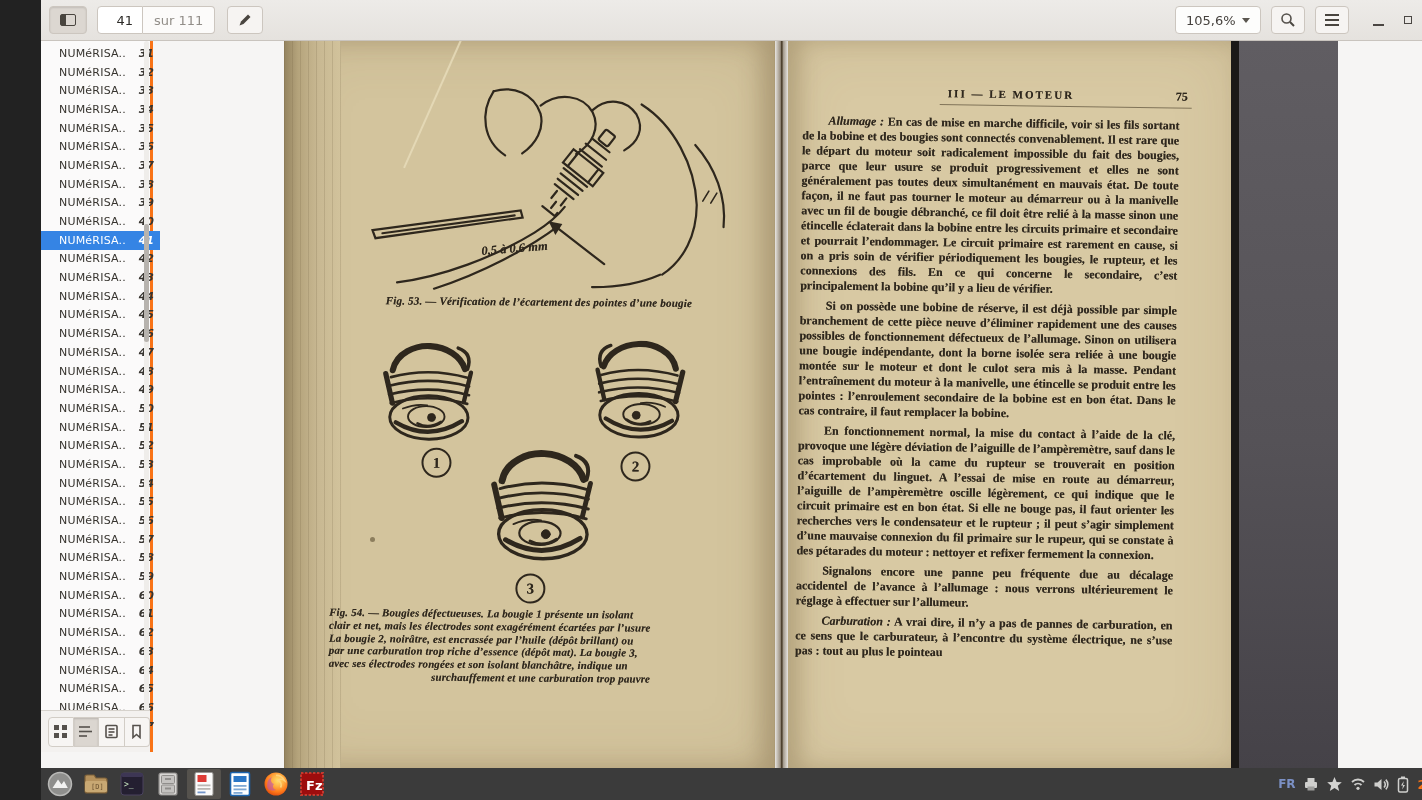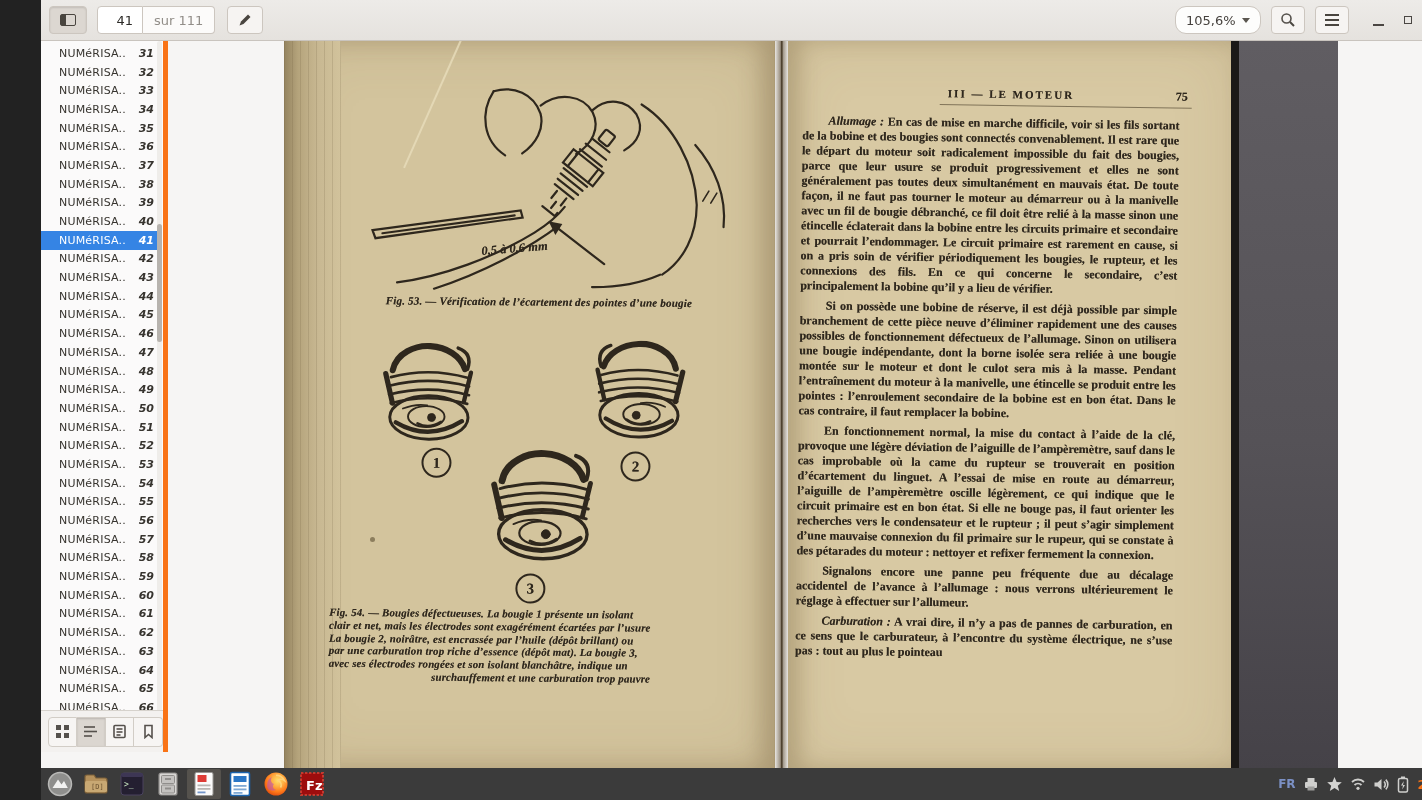--- a/index.html
+++ b/index.html
@@ -19,34 +19,34 @@
   .page-num{width:46px;height:28px;background:#fff;border:1px solid #ccc6bf;
     border-radius:4px 0 0 4px;display:flex;align-items:center;justify-content:flex-end;
     padding-right:9px;font-size:13px;color:#2c2a27;box-sizing:border-box;}
   .page-total{height:28px;background:#fcfbfa;border:1px solid #ccc6bf;border-left:none;
     border-radius:0 4px 4px 0;color:#928e89;font-size:13px;padding:0 11px;
     display:flex;align-items:center;box-sizing:border-box;}
   .annot-btn{width:36px;margin-left:12px;}
   .wtitle{position:absolute;left:50%;transform:translateX(-50%);top:0;height:40px;
     display:flex;align-items:center;font-weight:bold;font-size:13px;color:#34312d;}
   .tb-right{position:absolute;right:0;top:0;height:40px;display:flex;align-items:center;}
-  .zoom-select{width:86px;justify-content:space-between;padding:0 10px;font-size:13px;background:#fdfdfc;border-radius:11px;}
+  .zoom-select{width:86px;justify-content:space-between;padding:0 10px;font-size:13px;background:#fdfdfc;}
   .caret{width:0;height:0;border-left:4.5px solid transparent;border-right:4.5px solid transparent;border-top:5px solid #5a564f;}
   .sq-btn{width:34px;margin-left:10px;}
   .menu-ic{display:flex;flex-direction:column;gap:3px;}
   .menu-ic span{display:block;width:14px;height:2px;background:#49453f;}
   .win-btn{width:30px;height:30px;display:flex;align-items:center;justify-content:center;background:none;border:none;}
   .win-btn.mini{margin-left:14px;}
   .ic-min{width:11px;height:2px;background:#4a4643;margin-top:9px;}
   .ic-restore{width:8px;height:8px;border:1.5px solid #4a4643;box-sizing:border-box;}
   .tb-right .close{margin-right:10px;}
 
   
-  .sidebar{position:absolute;top:41px;left:0;width:127px;bottom:48px;background:#fbfafa;
-    border-right:5px solid #f97316;box-sizing:border-box;z-index:20;}
+  .sidebar{position:absolute;top:41px;left:0;width:112px;bottom:48px;background:#fbfafa;
+    border-right:3px solid #f97316;box-sizing:border-box;z-index:20;}
   .thumb-list{position:absolute;top:3px;left:0;width:119px;height:682px;overflow:hidden;}
   .thumb-row{height:18.7px;display:flex;align-items:center;font-size:11px;color:#37342f;padding:0 6px 0 18px;}
   .thumb-row.selected{background:#3584e4;color:#fff;}
   .trow-label{flex:1;letter-spacing:.2px;}
   .trow-num{font-style:italic;font-weight:bold;width:26px;text-align:right;}
   .side-scroll{position:absolute;top:0;right:1px;width:5px;height:685px;background:#efedea;border-radius:3px;}
   .side-scroll .sthumb{position:absolute;top:183px;height:118px;left:0;right:0;background:#b7b3ae;border-radius:3px;}
   .sidebar-footer{position:absolute;left:0;right:0;bottom:0;height:42px;background:#f3f1ef;
     border-top:1px solid #d6d2cc;display:flex;align-items:center;padding-left:7px;box-sizing:border-box;}
   .sf-btn{width:29px;height:30px;border:1px solid #d2cdc6;border-left:none;background:#f7f5f3;

